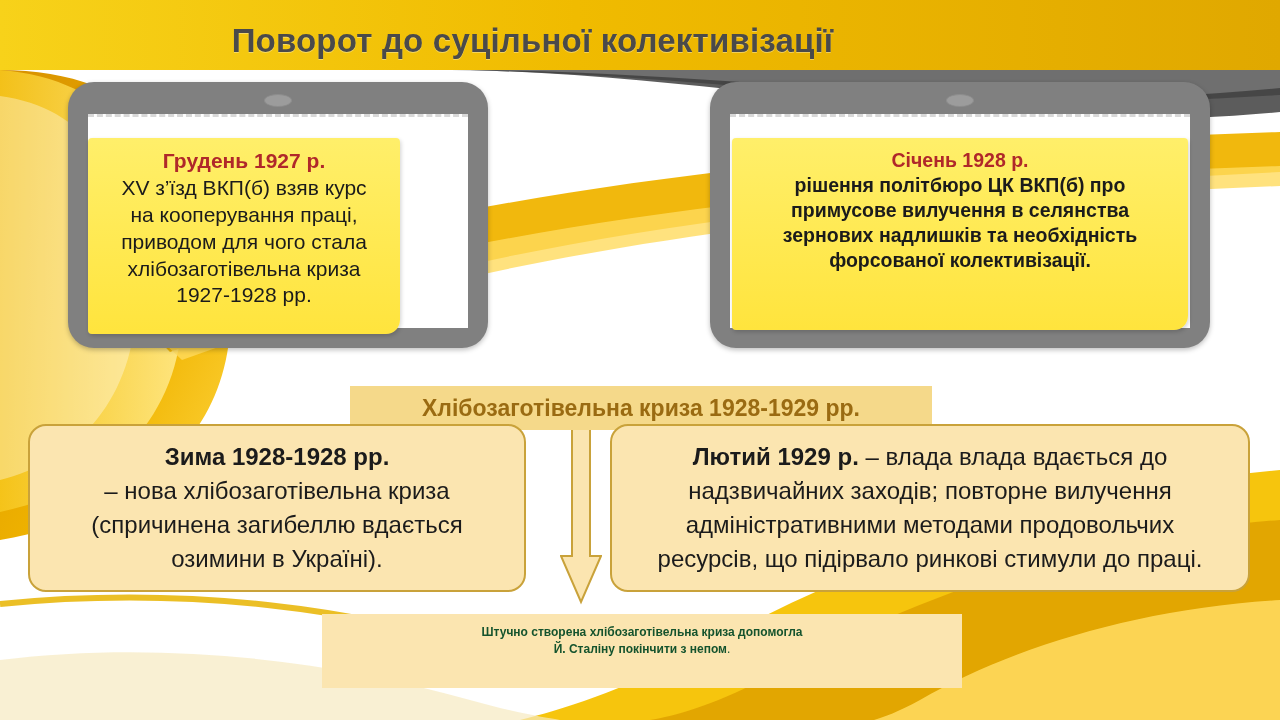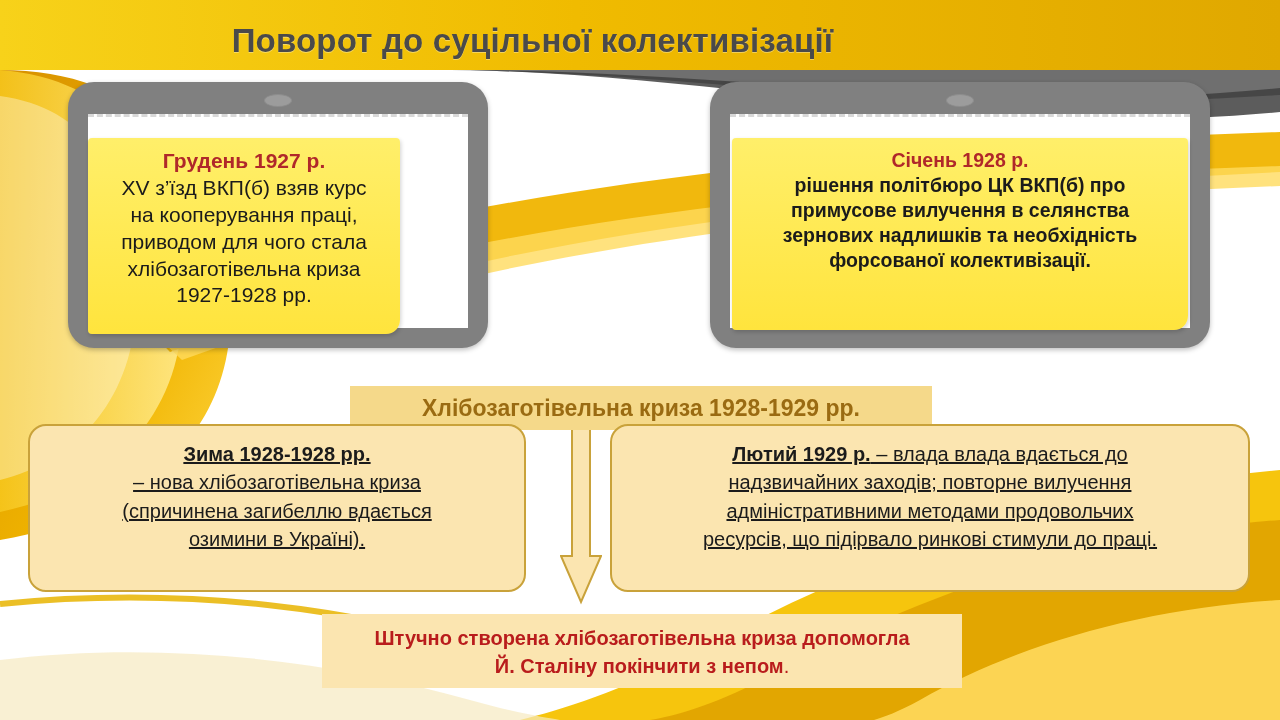--- a/index.html
+++ b/index.html
@@ -145,42 +145,41 @@
   .rbox {
     position: absolute;
     z-index: 6;
     background: #fbe5b0;
     border: 2px solid #c9a23a;
     border-radius: 18px;
     box-sizing: border-box;
     padding: 14px 32px;
     color: #1b1b1b;
     text-align: center;
-    font-size: 20px;
+    font-size: 24px;
     line-height: 1.42;
-    text-decoration: underline;
   }
   .rbox .bold { font-weight: bold; }
   #box-left { left: 28px; top: 424px; width: 498px; height: 168px; }
   #box-right { left: 610px; top: 424px; width: 640px; height: 168px; }
   
   .bottom-box {
     position: absolute;
     left: 322px;
     top: 614px;
     width: 640px;
     height: 74px;
     background: #fbe5b0;
     z-index: 6;
     box-sizing: border-box;
     padding: 10px 14px;
     text-align: center;
-    font-size: 20px;
+    font-size: 12px;
     line-height: 1.4;
-    color: #b91c1c;
+    color: #14532d;
   }
   .bottom-box .bold { font-weight: bold; }
   .ln { display: block; }
 </style>
 </head>
 <body>
 
 <div class="slide">
 
   <svg class="bg-svg" viewBox="0 0 1280 720" preserveAspectRatio="none">

